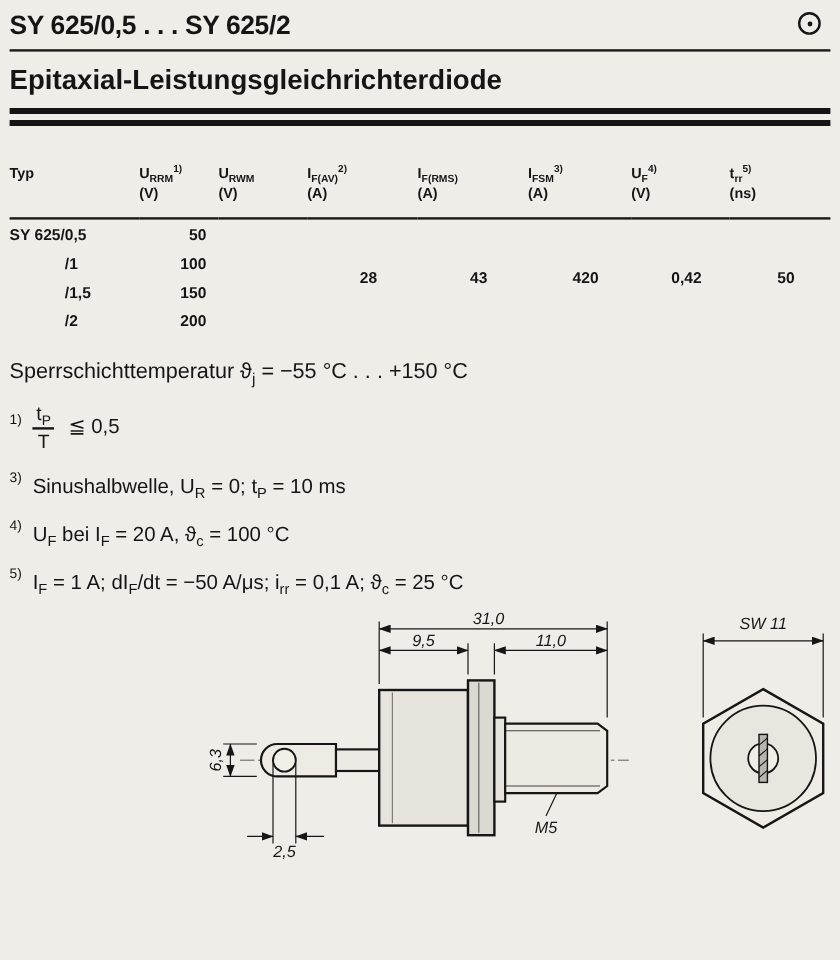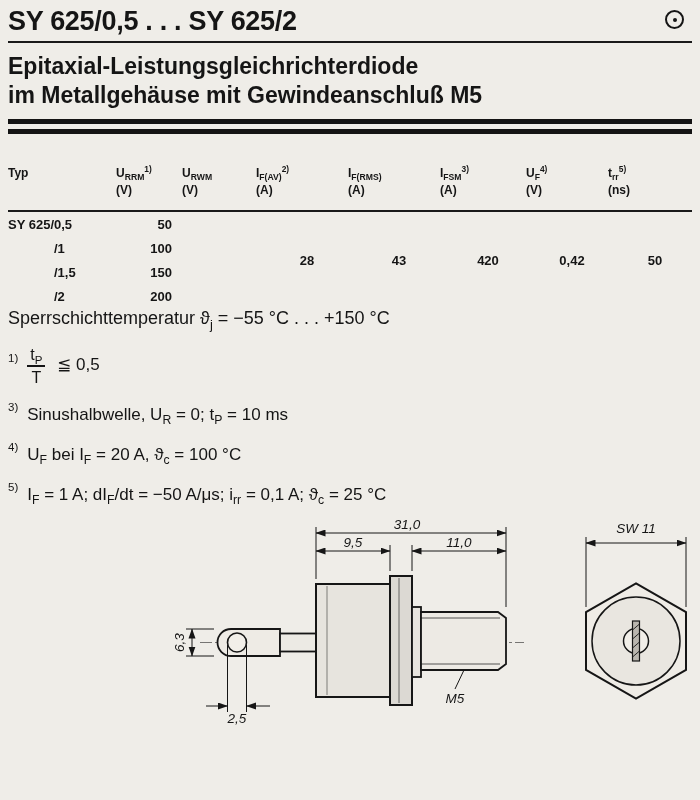--- a/index.html
+++ b/index.html
@@ -3,41 +3,41 @@
 <meta charset="utf-8">
 <style>
   html,body{margin:0;padding:0;}
   body{
     width:700px;height:800px;overflow:hidden;
     background:#efede8;color:#151515;
     font-family:"Liberation Sans","DejaVu Sans",sans-serif;
   }
   .page{padding:6px 8px 0 8px;position:relative;}
   .title-row{display:flex;justify-content:space-between;align-items:flex-start;}
-  .doc-title{font-size:27px;font-weight:700;margin:0;letter-spacing:-0.3px;line-height:30px;}
+  .doc-title{font-size:22px;font-weight:700;margin:0;letter-spacing:-0.3px;line-height:30px;}
   .icon-circled-dot{width:15px;height:15px;border:2px solid #151515;border-radius:50%;position:relative;margin:4px 8px 0 0;}
   .icon-circled-dot::after{content:"";position:absolute;left:50%;top:50%;width:4px;height:4px;margin:-2px 0 0 -2px;background:#151515;border-radius:50%;}
   .title-rule{height:2px;background:#1a1a1a;margin-top:5px;}
   .doc-subtitle{font-size:23px;font-weight:700;margin:9px 0 0 0;line-height:29px;}
   .thick-rules{margin-top:9px;}
   .thick{height:5px;background:#141414;}
   .thick + .thick{margin-top:5px;}
 
   table{border-collapse:collapse;width:684px;margin-top:28px;table-layout:fixed;}
   th{text-align:left;vertical-align:top;font-size:12px;font-weight:700;padding:4px 0 13px 0;border-bottom:2px solid #1a1a1a;}
   th .unit{margin-top:3px;font-weight:700;}
   sub{font-size:0.72em;line-height:0;}
   sup{font-size:0.7em;line-height:0;}
   td{font-size:13px;font-weight:700;height:24px;padding:0;vertical-align:middle;}
   td.typ-first{padding-left:0;}
   td.typ-sub{padding-left:46px;}
   td.urrm{text-align:right;padding-right:10px;}
   td.shared{text-align:center;padding-left:10px;vertical-align:middle;}
 
-  .temp-note{font-size:18px;}
+  .temp-note{margin-top:20px;font-size:18px;}
   .footnote{margin-top:16px;font-size:17px;line-height:24px;}
   .footnote .marker{font-size:11.5px;margin-right:9px;position:relative;top:-2px;}
   .frac{display:inline-block;text-align:center;vertical-align:middle;font-size:16px;line-height:19px;margin-right:7px;}
   .frac .num{display:block;border-bottom:2px solid #141414;padding:0 3px 1px 3px;text-align:right;}
   .frac .den{display:block;padding-top:1px;}
 
   .drawing{display:block;margin-top:12px;}
   .dim-text{font-size:13.5px;font-style:italic;fill:#161616;}
 </style>
 </head>
@@ -46,21 +46,20 @@
 <div class="page">
 
   <div class="title-row">
     <h1 class="doc-title">SY 625/0,5 . . . SY 625/2</h1>
     <div class="icon-circled-dot"></div>
   </div>
   <div class="title-rule"></div>
 
   <h2 class="doc-subtitle">
     <span>Epitaxial-Leistungsgleichrichterdiode</span><br>
-    <span>im Metallgehäuse mit Gewindeanschluß M5</span>
   </h2>
 
   <div class="thick-rules">
     <div class="thick"></div>
     <div class="thick"></div>
   </div>
 
   <table>
     <colgroup>
       <col style="width:108px">

